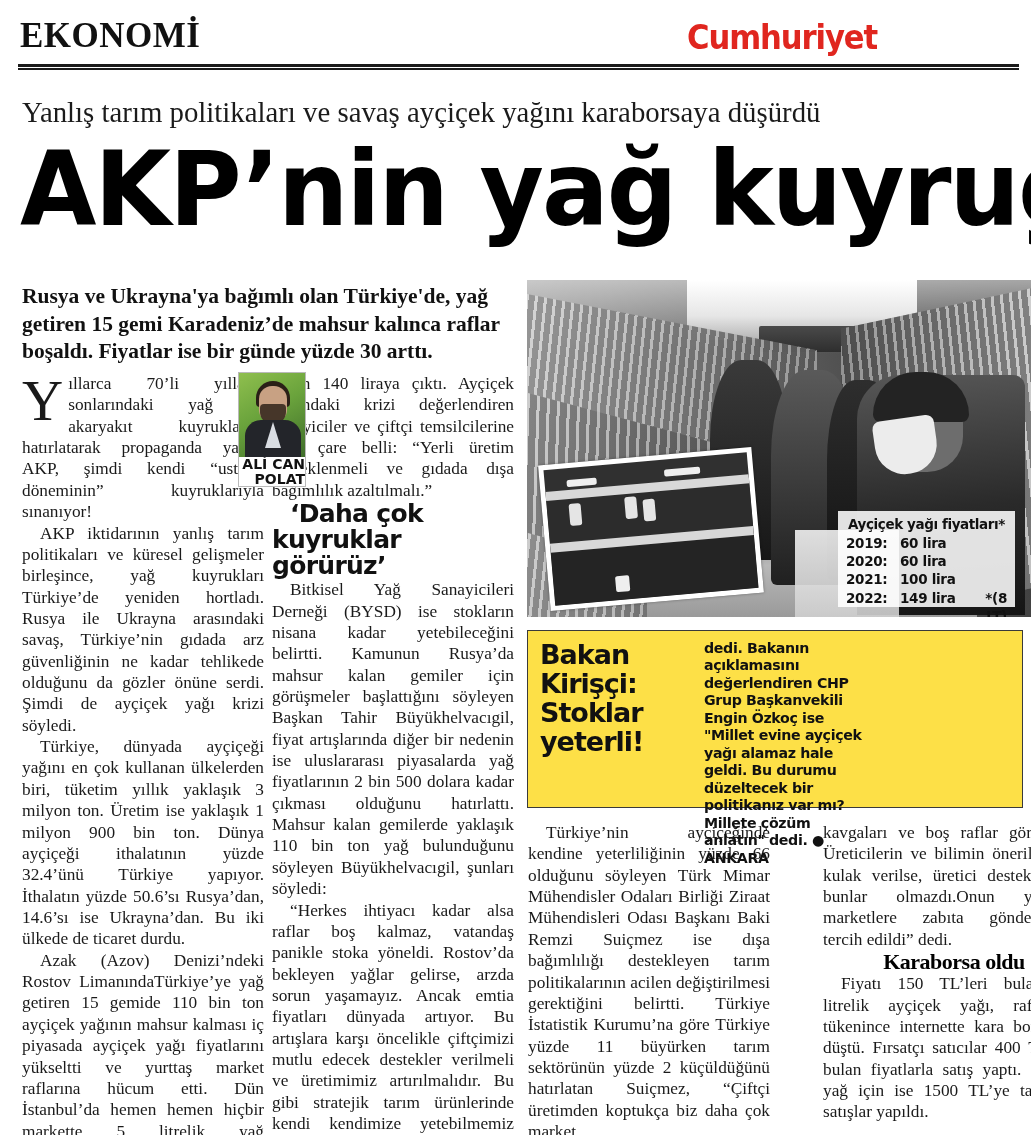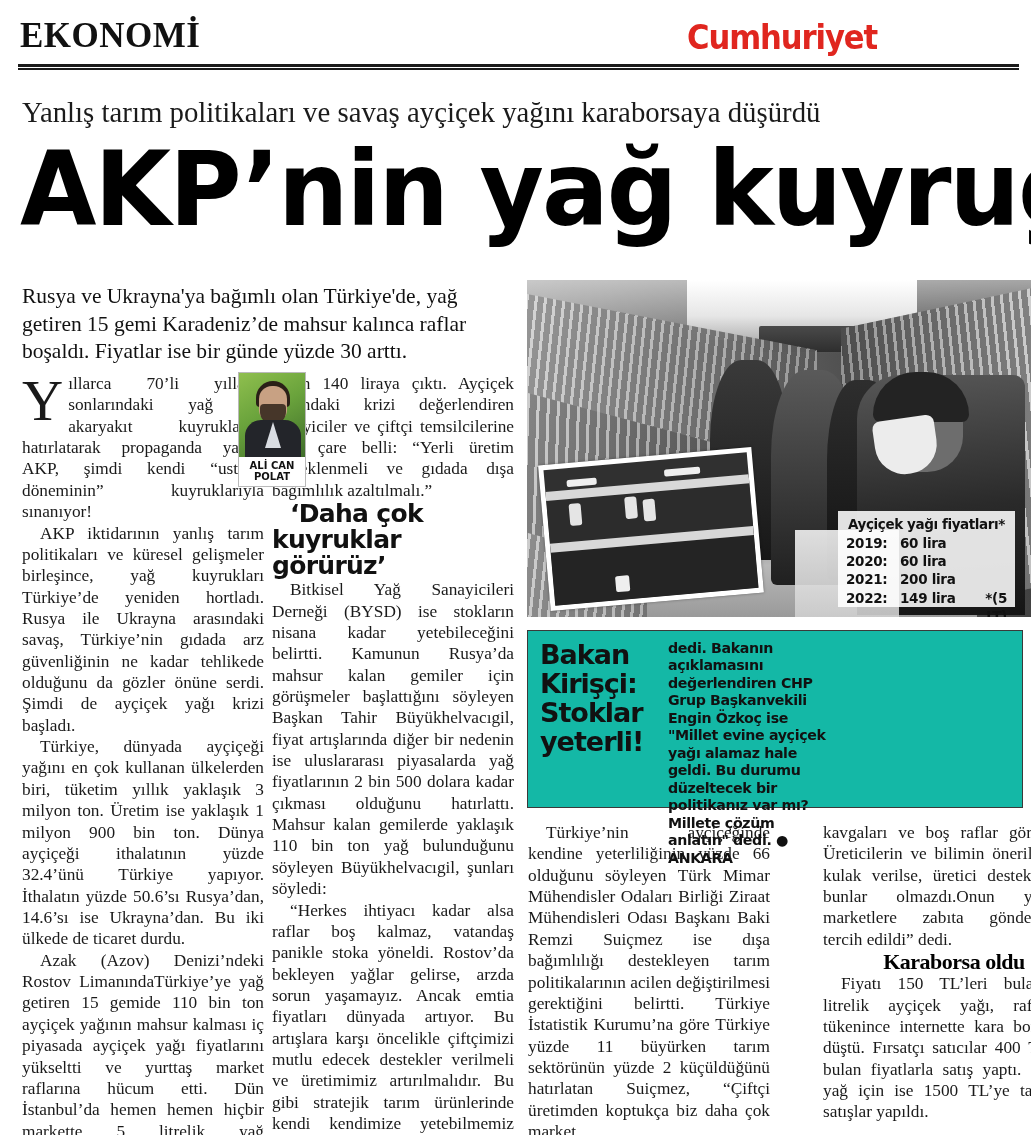--- a/index.html
+++ b/index.html
@@ -77,21 +77,21 @@
     transform-origin: left top;
     white-space: nowrap;
   }
 
   
   .standfirst {
     position: absolute;
     left: 22px; top: 283px;
     width: 492px;
     font-family: "Liberation Serif", serif;
-    font-weight: normal;
+    font-weight: bold;
     font-size: 21.5px;
     line-height: 1.28;
     color: #111;
   }
 
   
   .col {
     position: absolute;
     font-family: "Liberation Serif", serif;
     font-size: 17.3px;
@@ -181,24 +181,24 @@
   }
   .byline .shirt {
     position: absolute; left: 26px; top: 49px;
     width: 16px; height: 26px;
     background: #d9dde2; transform: rotate(0deg);
     clip-path: polygon(50% 0, 100% 100%, 0 100%);
   }
   .byline .name {
     height: 30px;
     display: flex; flex-direction: column;
-    align-items: center; justify-content: center;
+    align-items: flex-end; justify-content: center;
     font-family: "DejaVu Sans", sans-serif;
     font-weight: bold;
-    font-size: 10px;
+    font-size: 14px;
     line-height: 1.06;
     color: #111;
     background: #fff;
     text-align: center;
   }
 
   
   .photo-main {
     position: absolute;
     left: 527px; top: 280px;
@@ -329,24 +329,25 @@
   .price-row .yr { width:54px; }
   .price-row .val { width:72px; }
   .price-row .note { flex:1; text-align:right; }
 
   
   .kbox {
     position:absolute;
     left:527px; top:630px;
     width:496px; height:178px;
     border:1px solid #3a3a3a;
-    background:#14b8a6;
+    background:#fde047;
     display:flex;
     padding:9px 22px 8px 12px;
     z-index:4;
+    gap:36px;
   }
   .kbox-title {
     width:120px;
     font-family:"DejaVu Sans", sans-serif;
     font-weight:bold;
     font-size:27px;
     line-height:1.08;
     letter-spacing:-1px;
     color:#111;
     padding-right:6px;
@@ -396,21 +397,21 @@
       <div class="shirt"></div>
     </div>
     <div class="name">
       <span>ALİ CAN</span>
       <span>POLAT</span>
     </div>
   </div>
 
   <div class="col col1">
     <p class="noindent dropcap">Yıllarca 70’li yılların sonlarındaki yağ ve akaryakıt kuyruklarını hatırlatarak propaganda yapan AKP, şimdi kendi “ustalık döneminin” kuyruklarıyla sınanıyor!</p>
-    <p>AKP iktidarının yanlış tarım politikaları ve küresel gelişmeler birleşince, yağ kuyrukları Türkiye’de yeniden hortladı. Rusya ile Ukrayna arasındaki savaş, Türkiye’nin gıdada arz güvenliğinin ne kadar tehlikede olduğunu da gözler önüne serdi. Şimdi de ayçiçek yağı krizi başladı.</p>
+    <p>AKP iktidarının yanlış tarım politikaları ve küresel gelişmeler birleşince, yağ kuyrukları Türkiye’de yeniden hortladı. Rusya ile Ukrayna arasındaki savaş, Türkiye’nin gıdada arz güvenliğinin ne kadar tehlikede olduğunu da gözler önüne serdi. Şimdi de ayçiçek yağı krizi söyledi.</p>
     <p>Türkiye, dünyada ayçiçeği yağını en çok kullanan ülkelerden biri, tüketim yıllık yaklaşık 3 milyon ton. Üretim ise yaklaşık 1 milyon 900 bin ton. Dünya ayçiçeği ithalatının yüzde 32.4’ünü Türkiye yapıyor. İthalatın yüzde 50.6’sı Rusya’dan, 14.6’sı ise Ukrayna’dan. Bu iki ülkede de ticaret durdu.</p>
     <p>Azak (Azov) Denizi’ndeki Rostov LimanındaTürkiye’ye yağ getiren 15 gemide 110 bin ton ayçiçek yağının mahsur kalması iç piyasada ayçiçek yağı fiyatlarını yükseltti ve yurttaş market raflarına hücum etti. Dün İstanbul’da hemen hemen hiçbir markette 5 litrelik yağ bulunamadı. Fiyatlar da ortalama 108 li-</p>
   </div>
 
   <div class="col col2">
     <p class="noindent">radan 140 liraya çıktı. Ayçiçek yağındaki krizi değerlendiren sanayiciler ve çiftçi temsilcilerine göre çare belli: “Yerli üretim desteklenmeli ve gıdada dışa bağımlılık azaltılmalı.”</p>
     <p class="subhead">‘Daha çok kuyruklar görürüz’</p>
     <p>Bitkisel Yağ Sanayicileri Derneği (BYSD) ise stokların nisana kadar yetebileceğini belirtti. Kamunun Rusya’da mahsur kalan gemiler için görüşmeler başlattığını söyleyen Başkan Tahir Büyükhelvacıgil, fiyat artışlarında diğer bir nedenin ise uluslararası piyasalarda yağ fiyatlarının 2 bin 500 dolara kadar çıkması olduğunu hatırlattı. Mahsur kalan gemilerde yaklaşık 110 bin ton yağ bulunduğunu söyleyen Büyükhelvacıgil, şunları söyledi:</p>
     <p>“Herkes ihtiyacı kadar alsa raflar boş kalmaz, vatandaş panikle stoka yöneldi. Rostov’da bekleyen yağlar gelirse, arzda sorun yaşamayız.  Ancak emtia fiyatları dünyada artıyor. Bu artışlara karşı öncelikle çiftçimizi mutlu edecek destekler verilmeli ve üretimimiz artırılmalıdır. Bu gibi stratejik tarım ürünlerinde kendi kendimize yetebilmemiz şarttır.”</p>
   </div>
@@ -454,27 +455,27 @@
         <span class="val">60 lira</span>
         <span class="note"></span>
       </div>
       <div class="price-row">
         <span class="yr">2020:</span>
         <span class="val">60 lira</span>
         <span class="note"></span>
       </div>
       <div class="price-row">
         <span class="yr">2021:</span>
-        <span class="val">200 lira</span>
+        <span class="val">100 lira</span>
         <span class="note"></span>
       </div>
       <div class="price-row">
         <span class="yr">2022:</span>
         <span class="val">149 lira</span>
-        <span class="note">*(5 LT)</span>
+        <span class="note">*(8 LT)</span>
       </div>
     </div>
   </div>
 
   <div class="kbox">
     <div class="kbox-title">Bakan Kirişçi: Stoklar yeterli!</div>
     <div class="kbox-col second">
       <p>dedi. Bakanın açıklamasını değerlendiren CHP Grup Başkanvekili Engin Özkoç ise "Millet evine ayçiçek yağı alamaz hale geldi. Bu durumu düzeltecek bir politikanız var mı? Millete çözüm anlatın" dedi. ● ANKARA</p>
     </div>
   </div>

